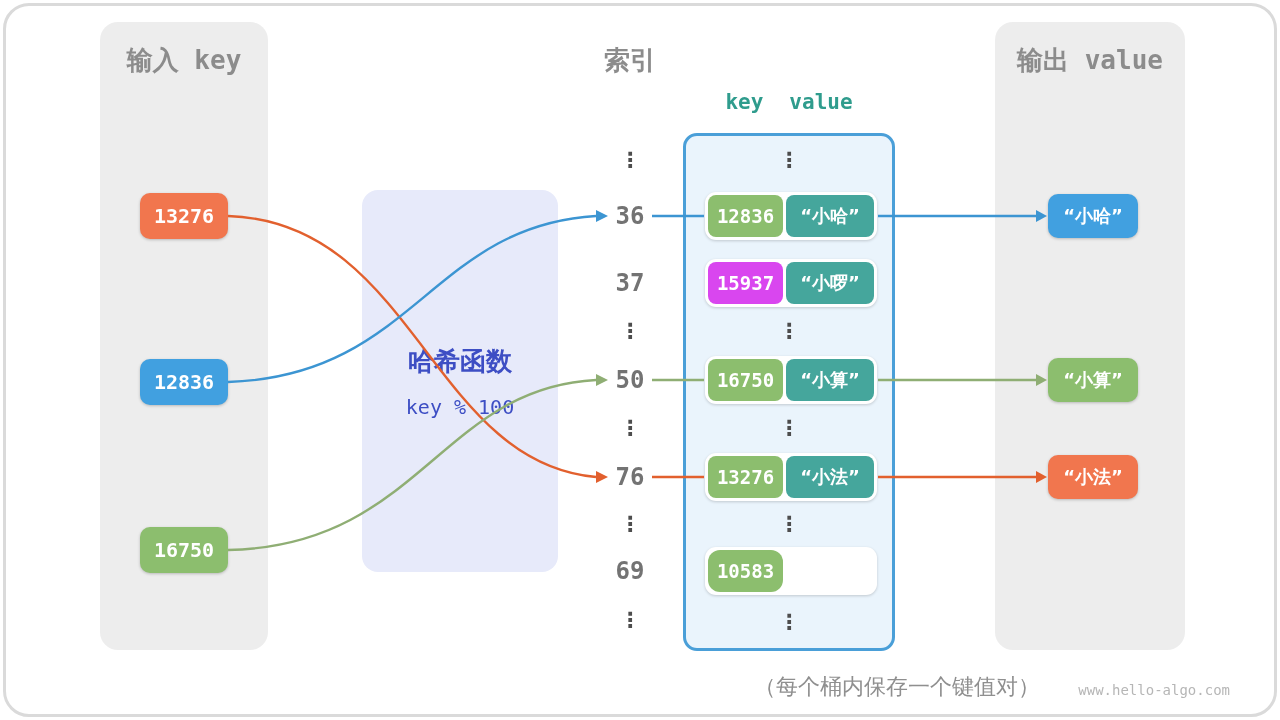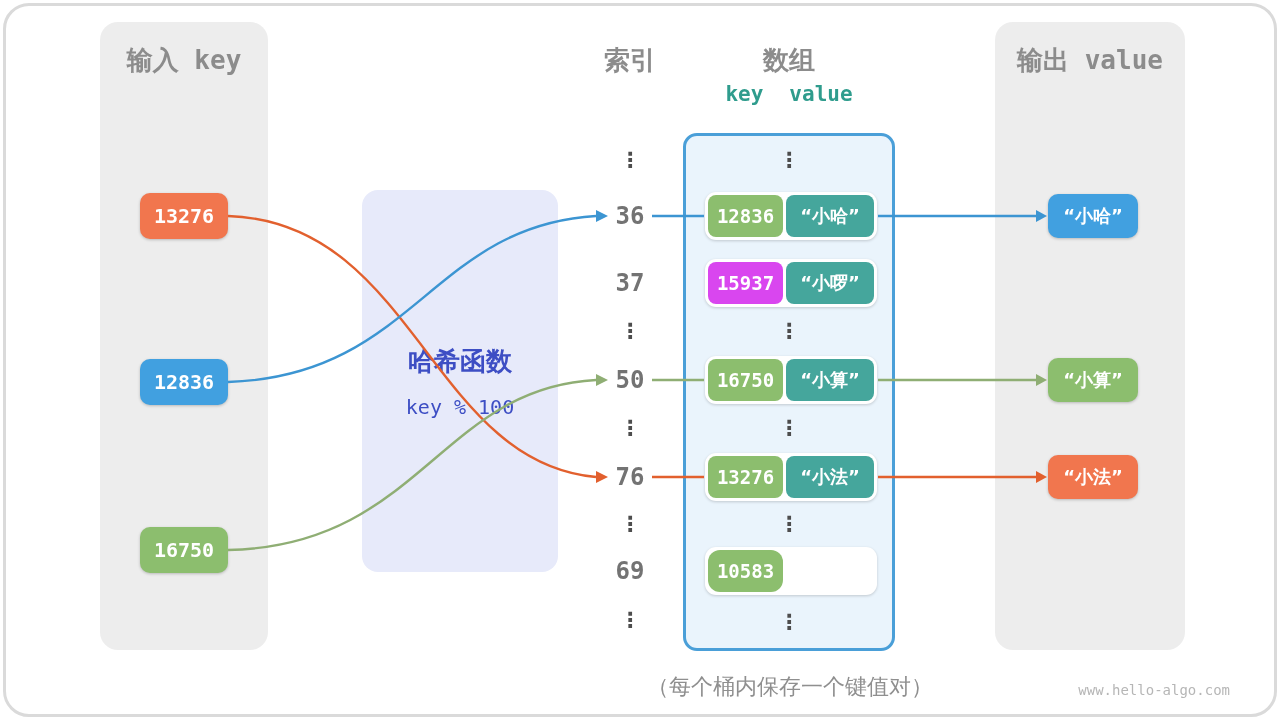--- a/index.html
+++ b/index.html
@@ -52,21 +52,21 @@
   }
   .dcol{left:596px;} .darr{left:755px;}
   .d0{top:147px;} .d1{top:318px;} .d2{top:415px;} .d3{top:511px;} .d4{top:607px;}
   .a0{top:147px;} .a1{top:318px;} .a2{top:415px;} .a3{top:511px;} .a4{top:609px;}
 
   .array-box{
     position:absolute;left:683px;top:133px;width:212px;height:518px;box-sizing:border-box;
     background:#EAF4FC;border:3px solid #4A9FD8;border-radius:14px;
   }
   .kv-header{
-    position:absolute;left:683px;top:82px;width:212px;display:flex;justify-content:center;gap:26px;
+    position:absolute;left:683px;top:90px;width:212px;display:flex;justify-content:center;gap:26px;
     font-family:"DejaVu Sans Mono",monospace;font-weight:bold;font-size:21px;color:#2F9C8D;
   }
 
   .bucket{
     position:absolute;left:705px;width:172px;height:48px;box-sizing:border-box;
     background:#ffffff;border-radius:11px;padding:3px;display:flex;gap:3px;
     box-shadow:0 1px 3px rgba(0,0,0,.18);
   }
   .b0{top:192px;} .b1{top:259px;} .b2{top:356px;} .b3{top:453px;} .b4{top:547px;}
   .bucket .bk{
@@ -80,41 +80,40 @@
 
   .outbox{
     position:absolute;left:1048px;width:90px;height:44px;border-radius:10px;
     color:#fff;font-weight:bold;font-size:18px;
     display:flex;align-items:center;justify-content:center;
     box-shadow:0 1px 3px rgba(0,0,0,.22);
   }
   .o0{top:194px;} .o1{top:358px;} .o2{top:455px;}
 
   .caption{
-    position:absolute;left:540px;top:672px;width:500px;text-align:center;
+    position:absolute;left:540px;top:672px;width:500px;text-align:right;
     font-size:22px;color:#8f8f8f;
   }
   .watermark{
     position:absolute;right:50px;top:682px;font-size:14px;color:#b6b6b6;
     font-family:"DejaVu Sans Mono",monospace;
   }
 
   svg.overlay{position:absolute;left:0;top:0;pointer-events:none;}
 </style>
 </head>
 <body>
 
 <div class="stage">
 
   <div class="panel panel-left"></div>
   <div class="panel panel-right"></div>
 
   <div class="col-title t-input">输入 key</div>
   <div class="col-title t-index">索引</div>
-  <div class="col-title t-array">数组</div>
   <div class="col-title t-output">输出 value</div>
 
   <div class="keybox k0" style="background: rgb(241, 118, 78);">13276</div>
   <div class="keybox k1" style="background: rgb(65, 160, 224);">12836</div>
   <div class="keybox k2" style="background: rgb(140, 190, 110);">16750</div>
 
   <div class="hashbox">
     <div class="hash-title" style="color: rgb(61, 78, 196);">哈希函数</div>
     <div class="hash-formula" style="color: rgb(61, 78, 196);">key % 100</div>
   </div>

